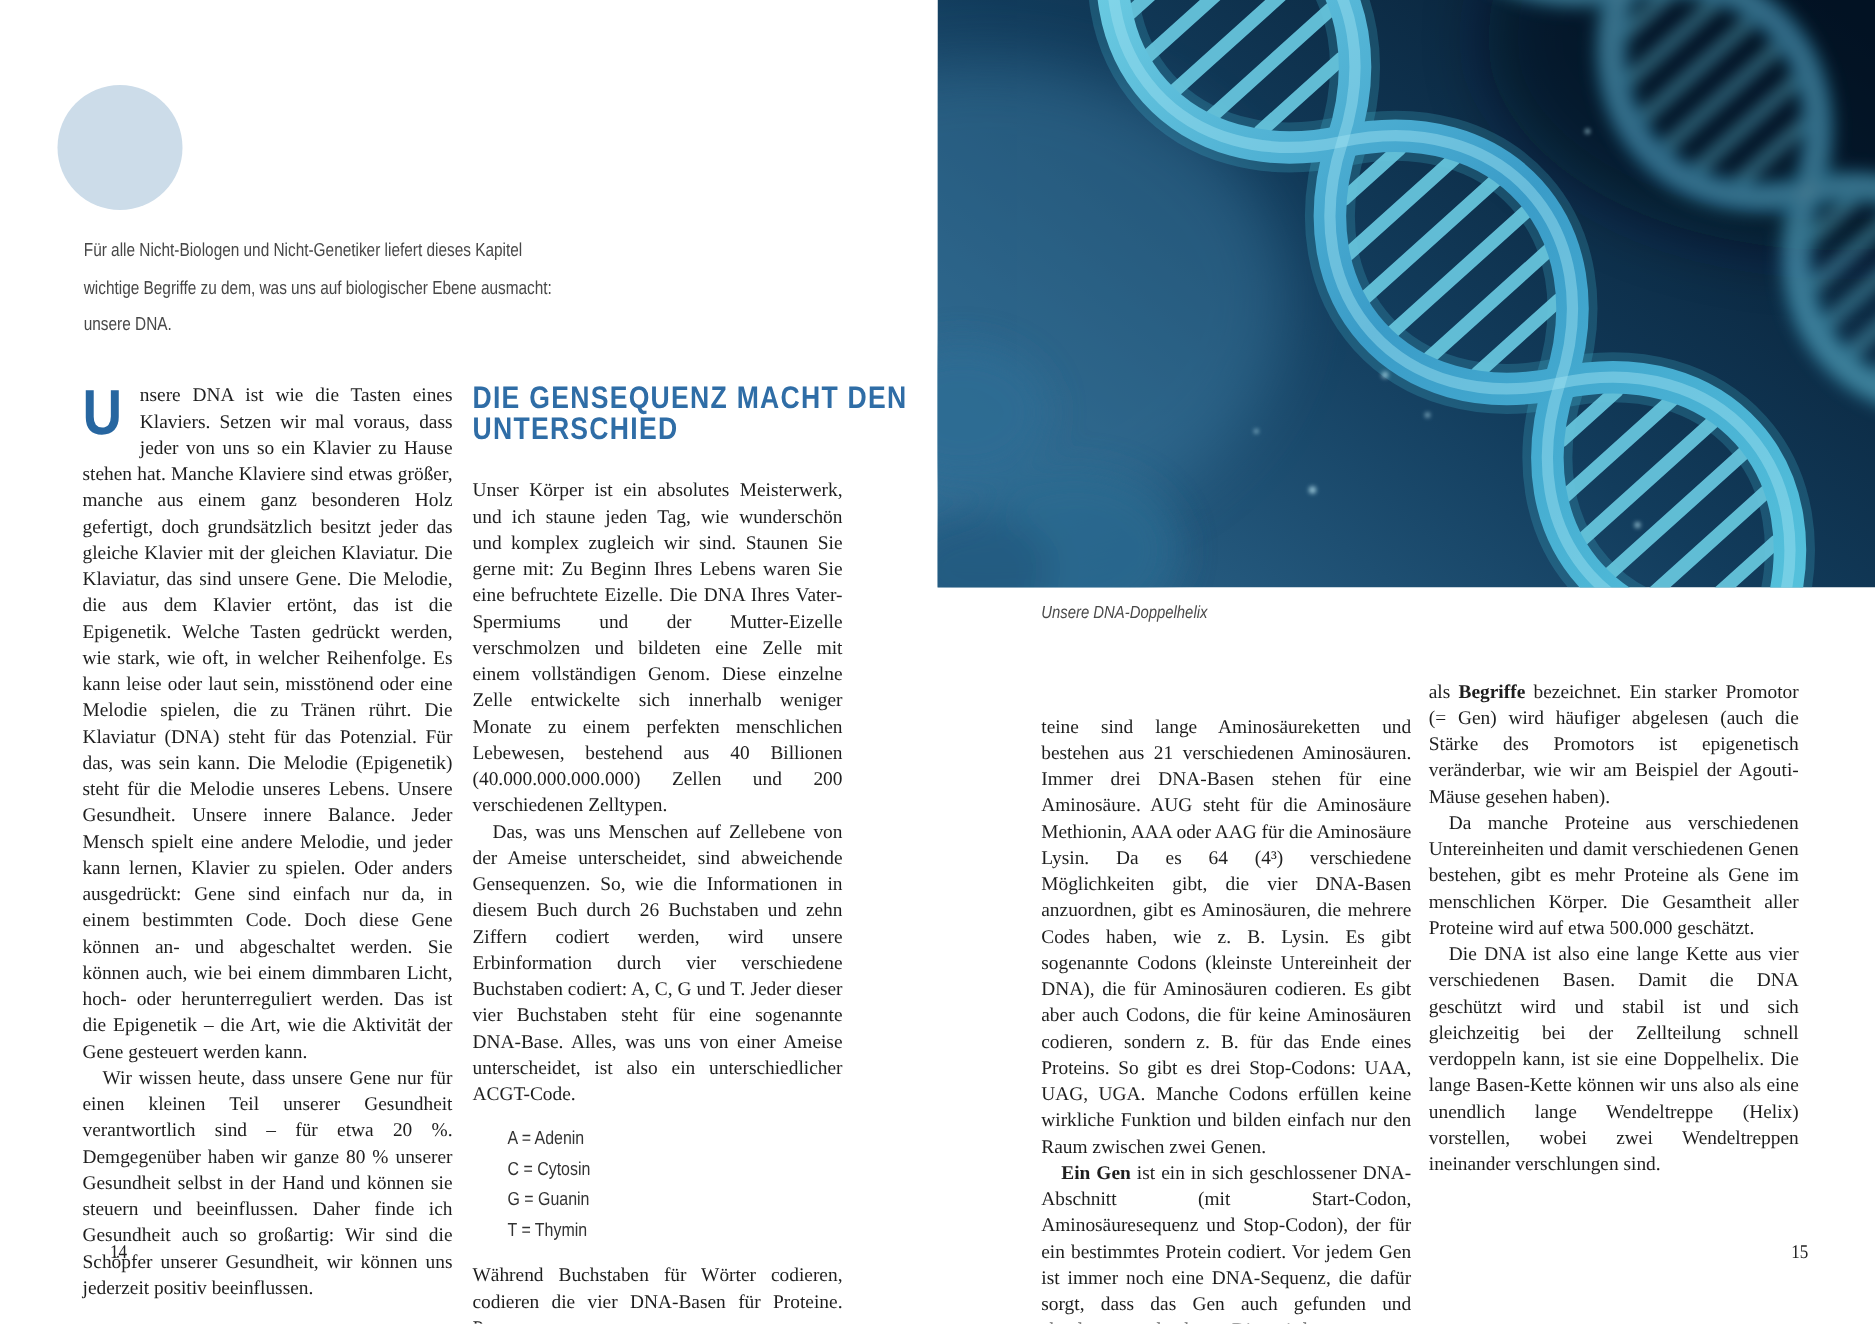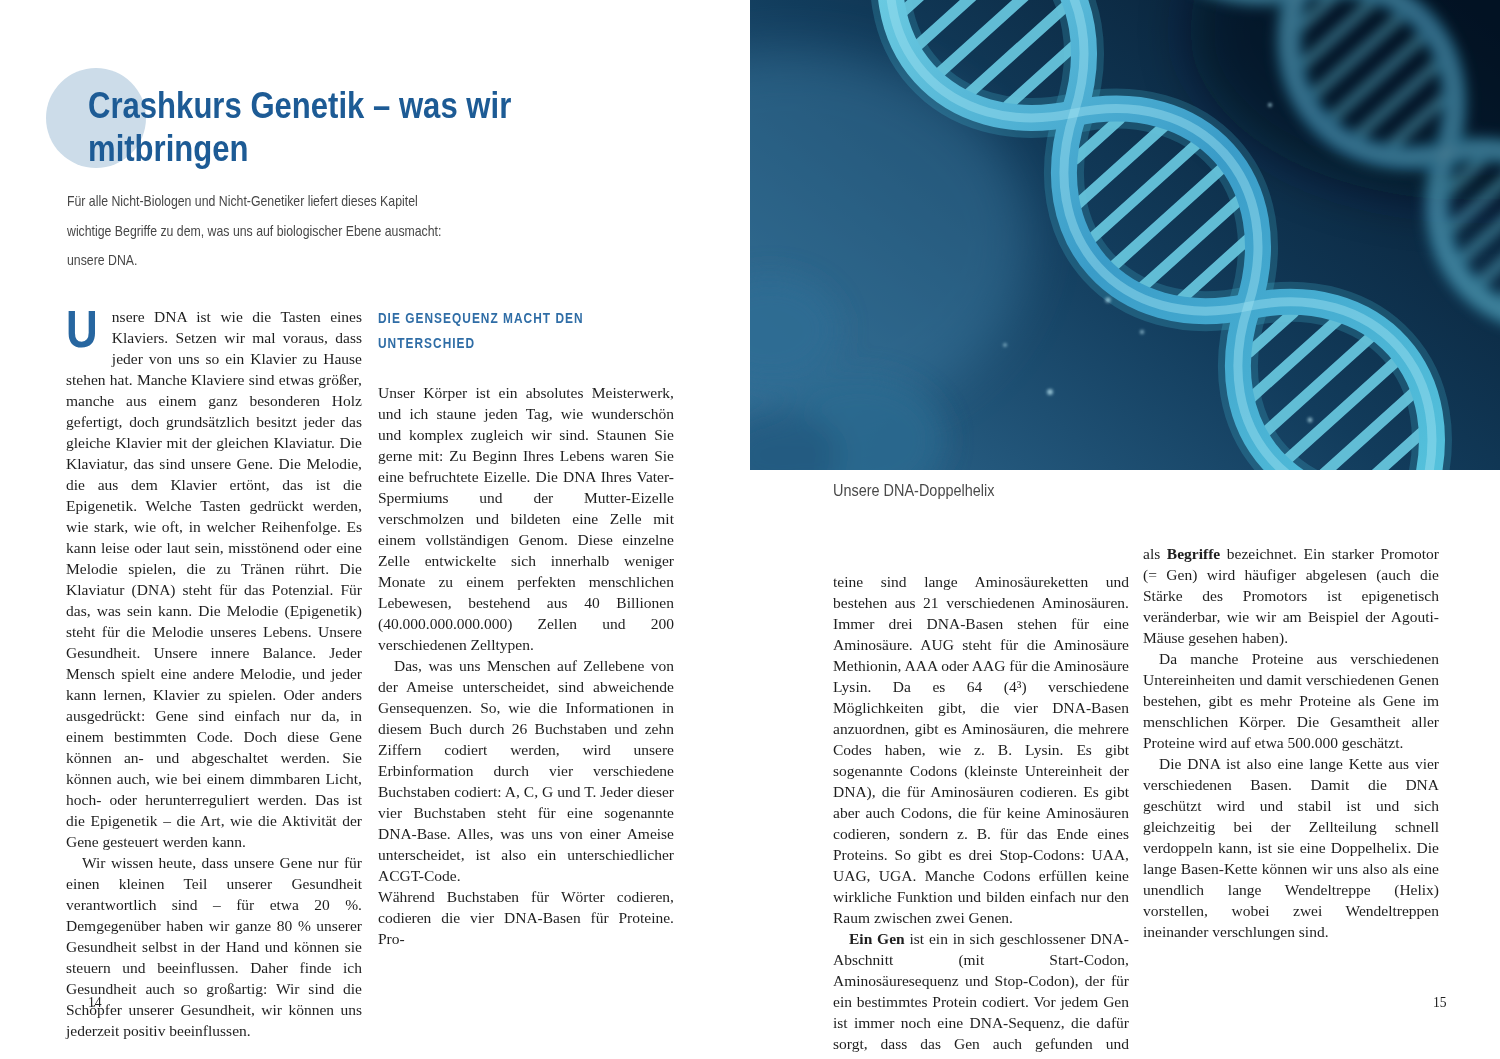--- a/index.html
+++ b/index.html
@@ -16,69 +16,71 @@
   .col{position:absolute;width:296px;font-size:15.5px;line-height:21px;color:#1e1e1e;text-align:justify;hyphens:auto;}
   .col p{margin:0;}
   .col p.ind{text-indent:16px;}
   .colL1{left:66px;top:306px;}
   .colL2{left:378px;top:306px;}
   .colR1{left:833px;top:543px;margin-top:28px;}
   .colR2{left:1143px;top:543px;}
 
   .dropcap{float:left;font-family:"Liberation Sans",sans-serif;font-weight:bold;font-size:51px;line-height:42px;color:#2766a0;margin:3px 9px 0 0;transform:scaleX(0.86);transform-origin:0 0;}
 
-  .sec-heading{color:#2f6da6;font-family:"Liberation Sans",sans-serif;font-weight:bold;font-size:14px;line-height:25px;letter-spacing:1.2px;margin-bottom:26px;text-align:left;}
+  .sec-heading{color:#2f6da6;font-family:"Liberation Sans",sans-serif;font-weight:bold;font-size:25px;line-height:25px;letter-spacing:1.2px;margin-bottom:26px;text-align:left;}
   .sec-heading .ln{transform:scaleX(0.85);transform-origin:0 0;white-space:nowrap;}
 
   .base-list{margin:13px 0 13px 28px;font-family:"Liberation Sans",sans-serif;font-size:15px;line-height:24.5px;color:#333;text-align:left;}
   .base-list .ln{transform:scaleX(0.85);transform-origin:0 0;white-space:nowrap;}
 
   .page-num{position:absolute;bottom:48px;font-family:Liberation Serif, serif;font-size:15.5px;color:#222;padding-left:16px;}
   .page-num .ln{transform:scaleX(0.88);transform-origin:0 0;}
   .pn-left{left:72px;}
   .pn-right{left:1417px;}
 
   
   .dna-figure{position:absolute;left:750px;top:0;width:750px;height:470px;}
   .dna-figure svg{display:block;width:100%;height:100%;}
-  .figure-caption{position:absolute;left:833px;top:481px;color:#4a4a4a;font-family:"Liberation Sans",sans-serif;font-size:17px;}
+  .figure-caption{position:absolute;left:833px;top:481px;color:#4a4a4a;font-family:"Liberation Sans",sans-serif;font-size:14px;font-style:italic;}
   .figure-caption .ln{transform:scaleX(0.85);transform-origin:0 0;white-space:nowrap;}
 
   b{font-weight:bold;}
 </style>
 </head>
 <body>
 
 <div class="spread">
 
   <div class="accent-circle"></div>
 
-  <div class="title">
-    <div class="ln">Crashkurs Genetik – was wir</div>
-    <div class="ln">mitbringen</div>
-  </div>
 
   <div class="intro">
     <div class="ln">Für alle Nicht-Biologen und Nicht-Genetiker liefert dieses Kapitel</div>
     <div class="ln">wichtige Begriffe zu dem, was uns auf biologischer Ebene ausmacht:</div>
     <div class="ln">unsere DNA.</div>
   </div>
 
   <div class="col colL1">
     <p><span class="dropcap">U</span><span>nsere DNA ist wie die Tasten eines Klaviers. Setzen wir mal voraus, dass jeder von uns so ein Klavier zu Hause stehen hat. Manche Klaviere sind etwas größer, manche aus einem ganz besonderen Holz gefertigt, doch grundsätzlich besitzt jeder das gleiche Klavier mit der gleichen Klaviatur. Die Klaviatur, das sind unsere Gene. Die Melodie, die aus dem Klavier ertönt, das ist die Epigenetik. Welche Tasten gedrückt werden, wie stark, wie oft, in welcher Reihenfolge. Es kann leise oder laut sein, misstönend oder eine Melodie spielen, die zu Tränen rührt. Die Klaviatur (DNA) steht für das Potenzial. Für das, was sein kann. Die Melodie (Epigenetik) steht für die Melodie unseres Lebens. Unsere Gesundheit. Unsere innere Balance. Jeder Mensch spielt eine andere Melodie, und jeder kann lernen, Klavier zu spielen. Oder anders ausgedrückt: Gene sind einfach nur da, in einem bestimmten Code. Doch diese Gene können an- und abgeschaltet werden. Sie können auch, wie bei einem dimmbaren Licht, hoch- oder herunterreguliert werden. Das ist die Epigenetik – die Art, wie die Aktivität der Gene gesteuert werden kann.</span></p>
     <p class="ind">Wir wissen heute, dass unsere Gene nur für einen kleinen Teil unserer Gesundheit verantwortlich sind – für etwa 20 %. Demgegenüber haben wir ganze 80 % unserer Gesundheit selbst in der Hand und können sie steuern und beeinflussen. Daher finde ich Gesundheit auch so großartig: Wir sind die Schöpfer unserer Gesundheit, wir können uns jederzeit positiv beeinflussen.</p>
   </div>
 
   <div class="col colL2">
     <div class="sec-heading">
       <div class="ln">DIE GENSEQUENZ MACHT DEN</div>
       <div class="ln">UNTERSCHIED</div>
     </div>
     <p>Unser Körper ist ein absolutes Meisterwerk, und ich staune jeden Tag, wie wunderschön und komplex zugleich wir sind. Staunen Sie gerne mit: Zu Beginn Ihres Lebens waren Sie eine befruchtete Eizelle. Die DNA Ihres Vater-Spermiums und der Mutter-Eizelle verschmolzen und bildeten eine Zelle mit einem vollständigen Genom. Diese einzelne Zelle entwickelte sich innerhalb weniger Monate zu einem perfekten menschlichen Lebewesen, bestehend aus 40 Billionen (40.000.000.000.000) Zellen und 200 verschiedenen Zelltypen.</p>
     <p class="ind">Das, was uns Menschen auf Zellebene von der Ameise unterscheidet, sind abweichende Gensequenzen. So, wie die Informationen in diesem Buch durch 26 Buchstaben und zehn Ziffern codiert werden, wird unsere Erbinformation durch vier verschiedene Buchstaben codiert: A, C, G und T. Jeder dieser vier Buchstaben steht für eine sogenannte DNA-Base. Alles, was uns von einer Ameise unterscheidet, ist also ein unterschiedlicher ACGT-Code.</p>
+    <div class="base-list">
+      <div class="ln">A = Adenin</div>
+      <div class="ln">C = Cytosin</div>
+      <div class="ln">G = Guanin</div>
+      <div class="ln">T = Thymin</div>
+    </div>
     <p>Während Buchstaben für Wörter codieren, codieren die vier DNA-Basen für Proteine. Pro-</p>
   </div>
 
   <div class="page-num pn-left">
       <div class="ln">14</div>
     </div>
 
   <div class="dna-figure">
     <svg viewBox="0 0 750 470" preserveAspectRatio="none">
       <defs>

